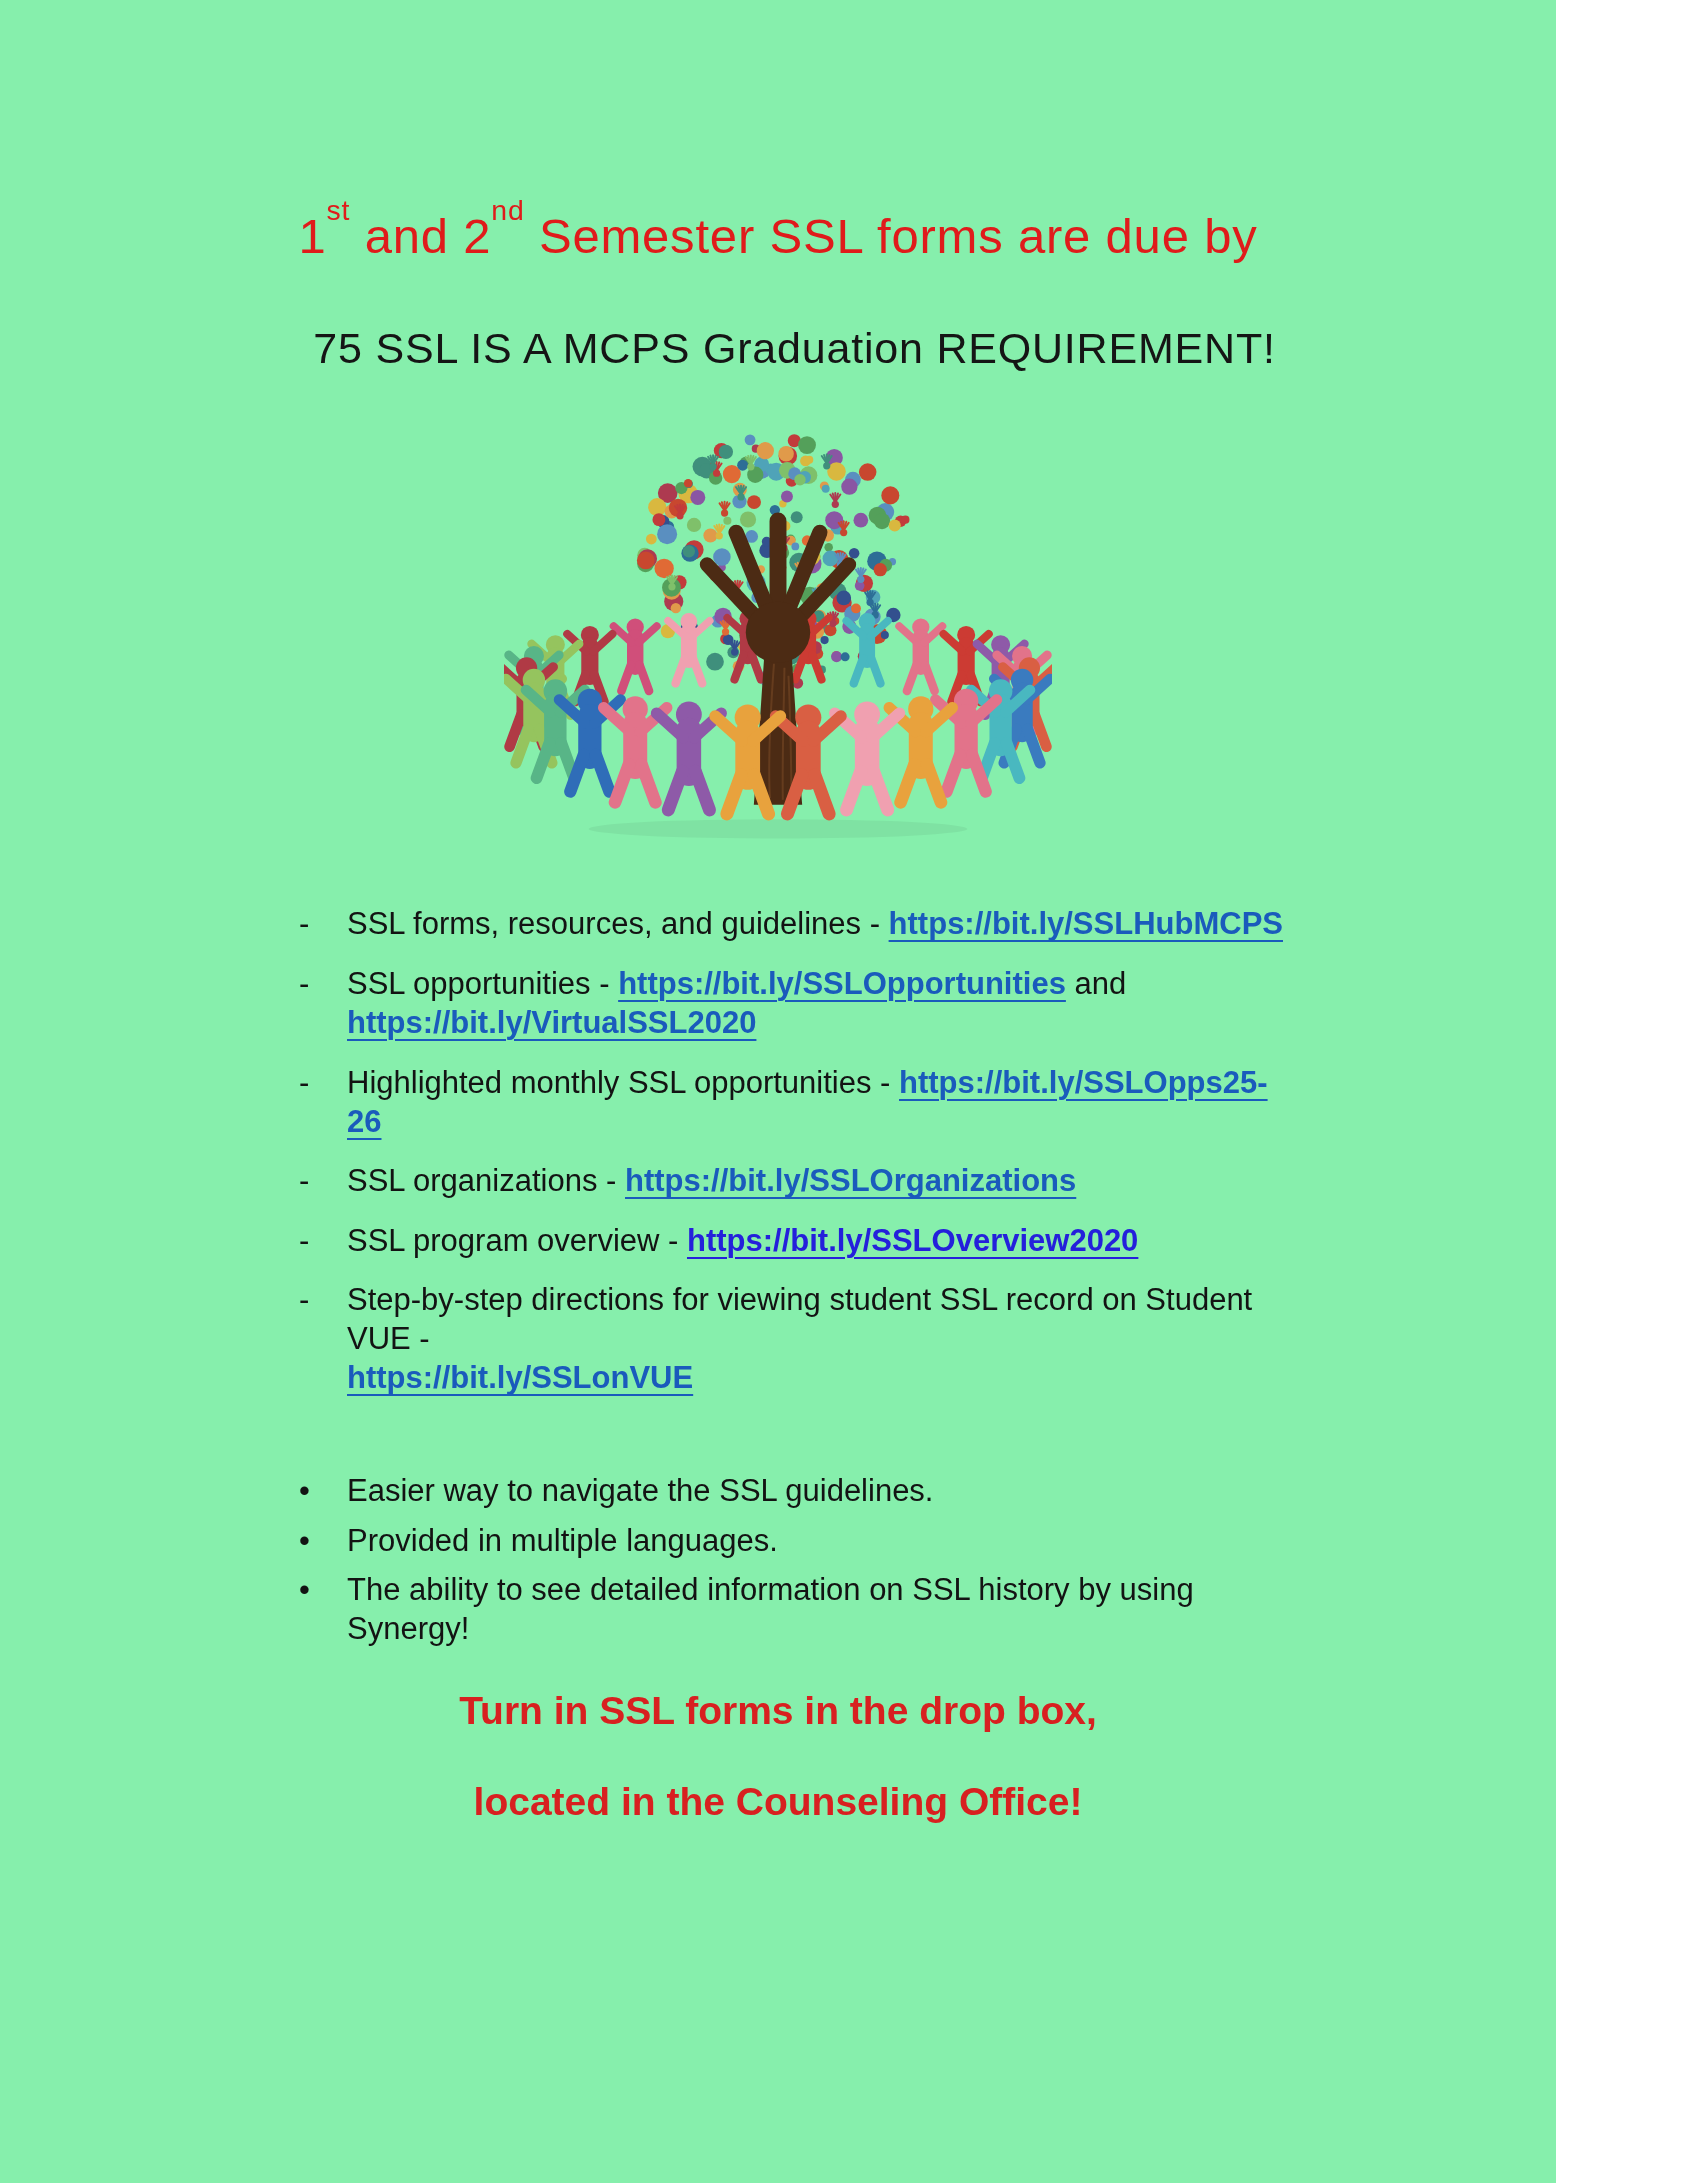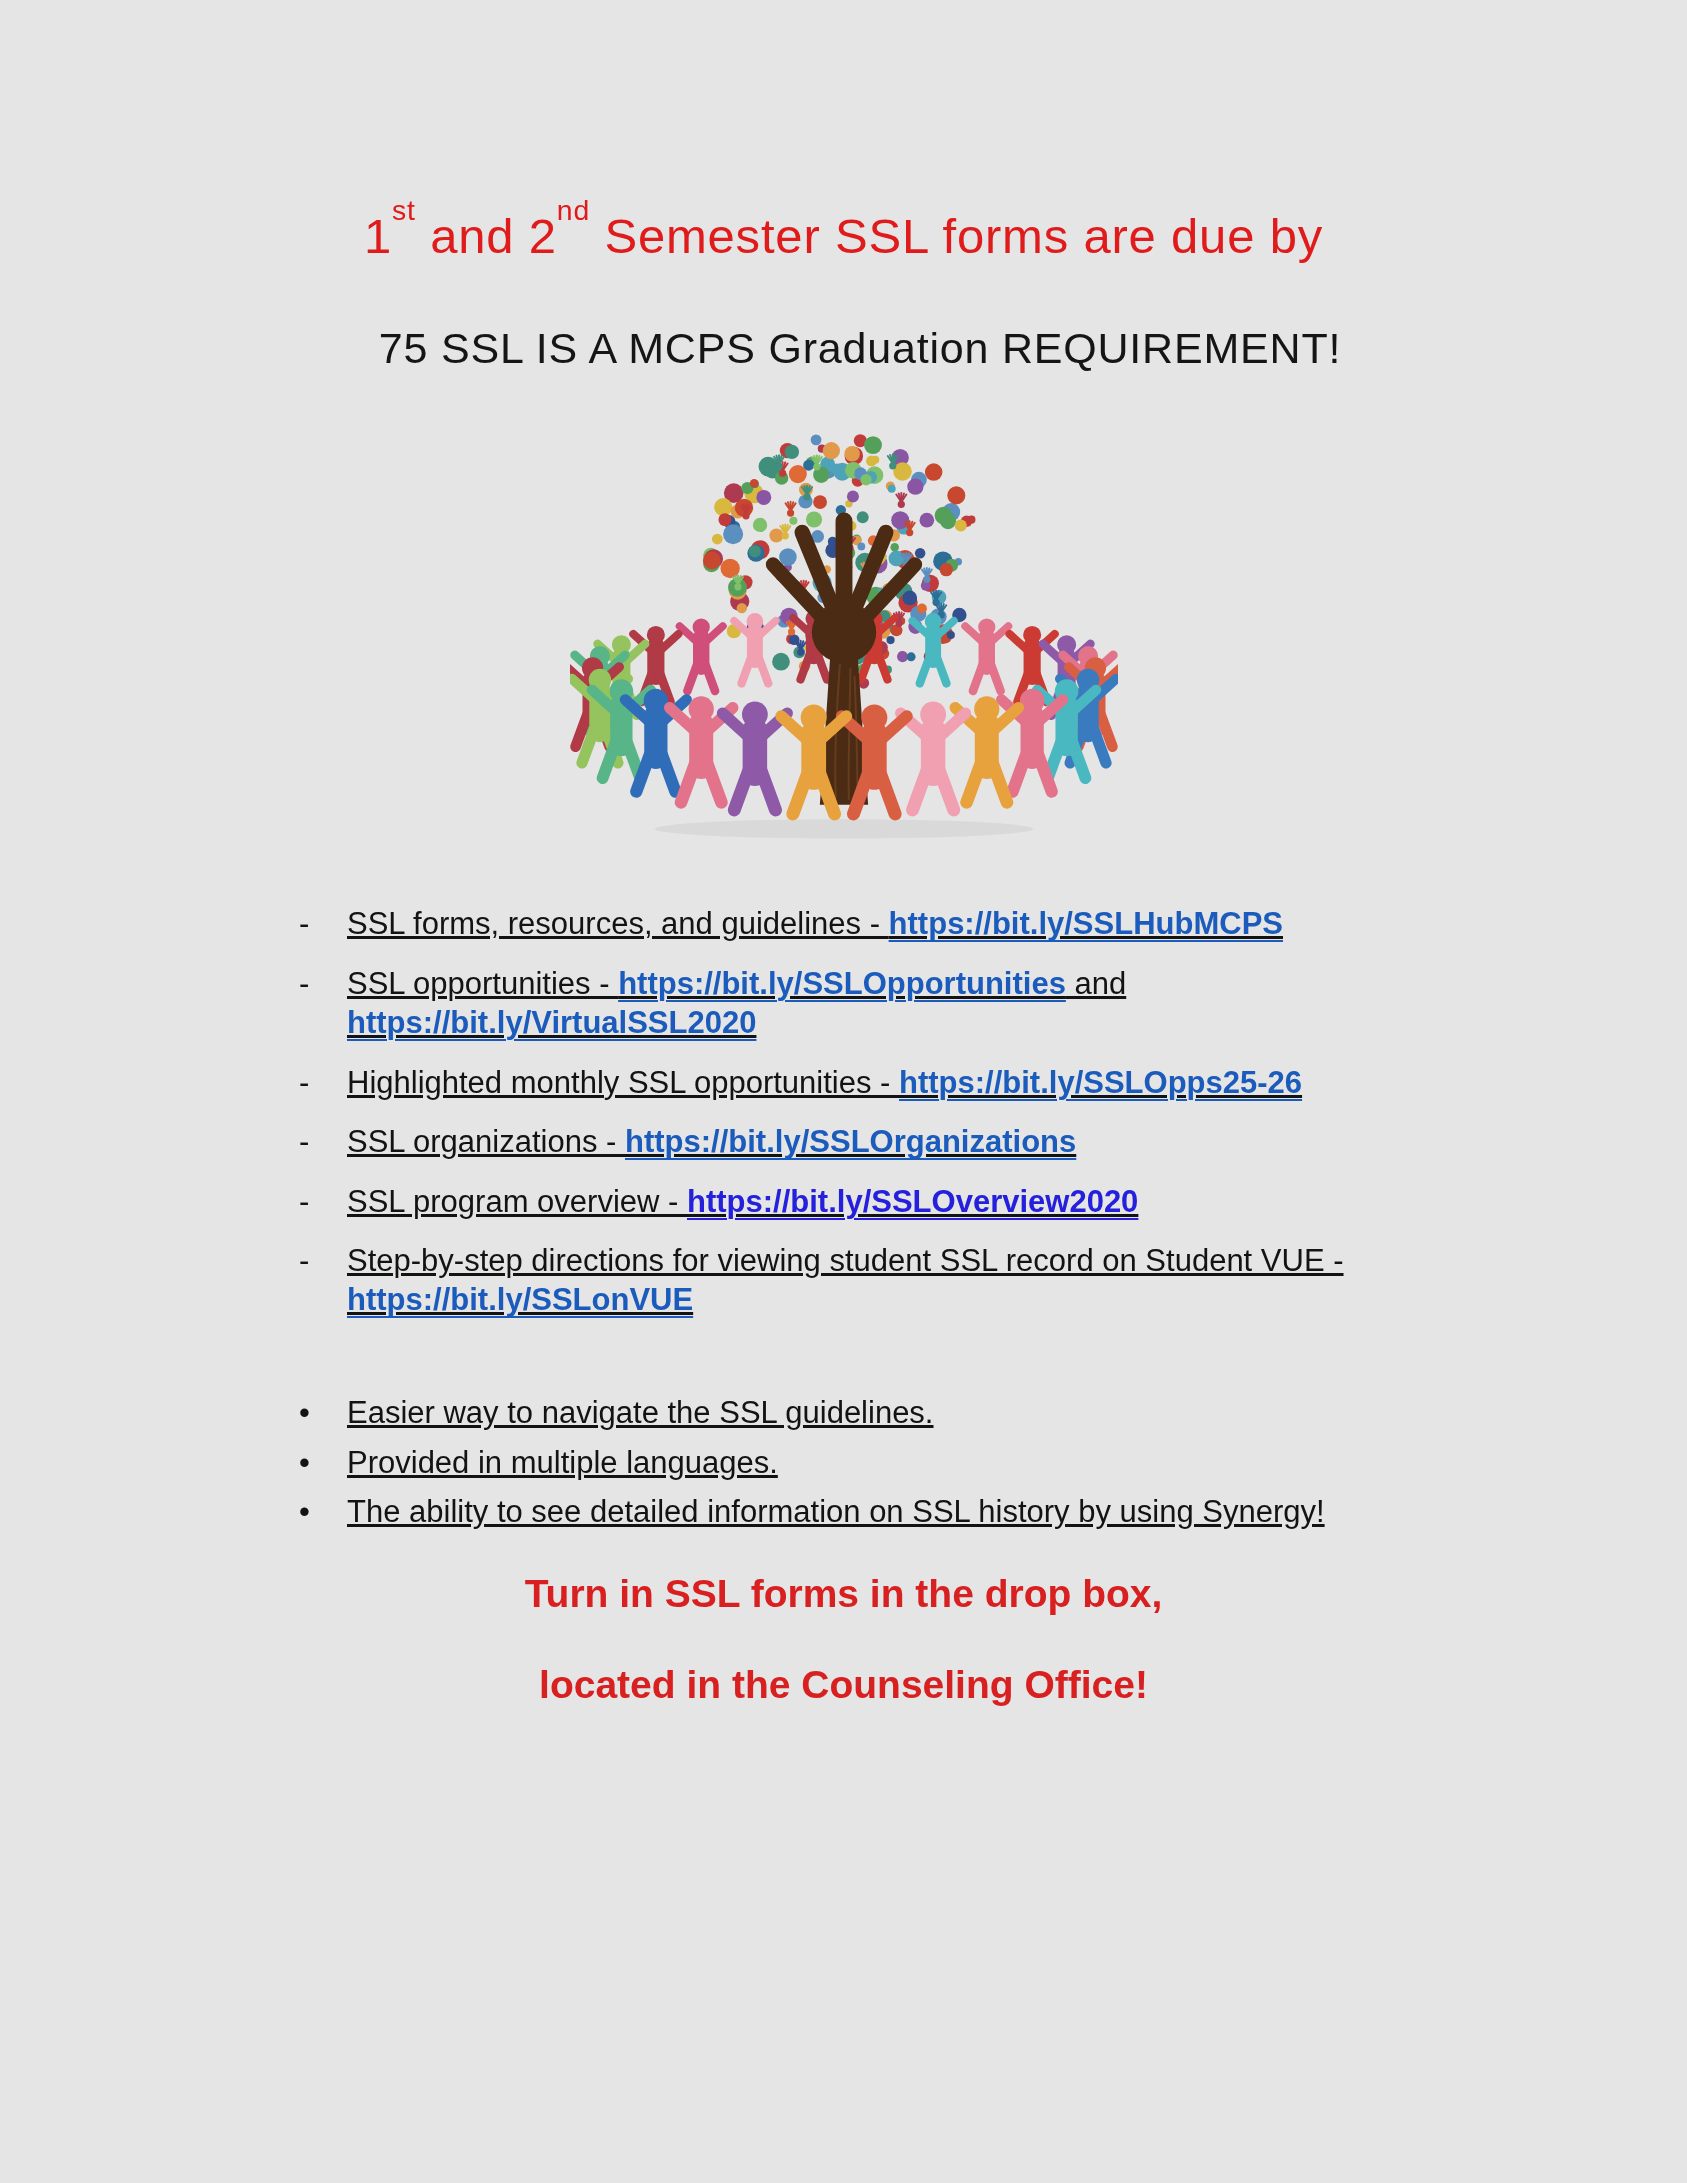--- a/index.html
+++ b/index.html
@@ -1,35 +1,35 @@
 <!DOCTYPE html>
 <html style="font-size:12.7px"><head>
 <meta charset="utf-8">
 <style>
   html,body{margin:0;padding:0;background:#ffffff;}
   .page{
-    width:1687px;height:2183px;position:relative;background:#e5e5e5;
+    width:1556px;height:2183px;position:relative;background:#86efac;
     font-family:"Liberation Sans","DejaVu Sans",sans-serif;color:#111;
     box-sizing:border-box;padding-top:202px;overflow:hidden;
   }
   .h-red{
     margin:0 0 66px 0;text-align:center;font-size:49px;line-height:49px;
     font-weight:400;letter-spacing:0.8px;
   }
   .h-black{
     margin:0 0 56px 0;text-align:center;font-size:43px;line-height:43px;
     font-weight:400;letter-spacing:0.8px;color:#151515;padding-left:33px;
   }
   .sup{font-size:0.58em;position:relative;top:-0.58em;}
   .tree-figure{margin:0;text-align:center;}
   .tree-figure svg{width:548px;height:419px;}
   .list-block{margin:56px 262px 0 299px;}
   .li{display:flex;font-size:31px;line-height:39px;margin-bottom:20.6px;color:#131313;}
   .li .marker{flex:none;width:48px;}
-  .li .li-body{flex:1;text-decoration:underline;}
+  .li .li-body{flex:1;}
   .bullet-block{margin-top:74px;}
   .bullet-block .li{margin-bottom:10.3px;}
   .lnk{font-weight:700;text-decoration:underline;text-decoration-thickness:2.4px;text-underline-offset:5.6px;cursor:pointer;}
   .footer-red{
     margin:41px 0 0 0;text-align:center;font-size:39px;line-height:44px;font-weight:700;
   }
   .footer-red + .footer-red{margin-top:47px;}
 </style>
 </head>
 <body>

